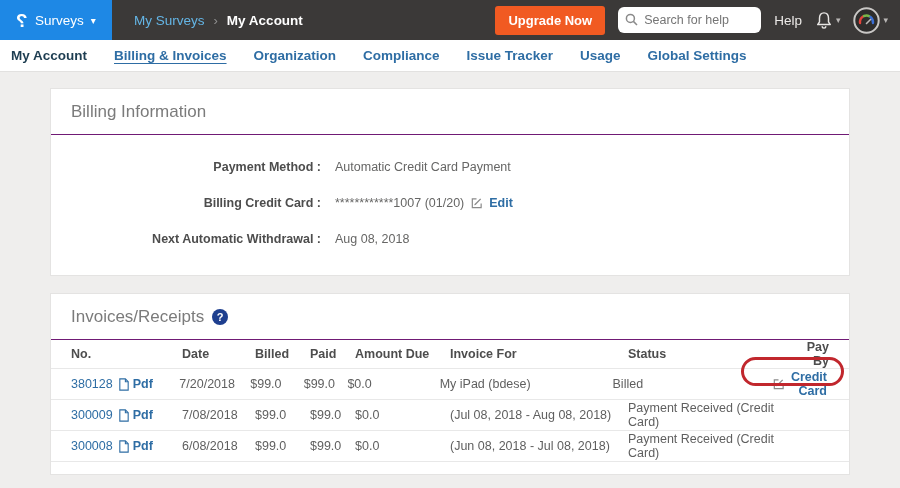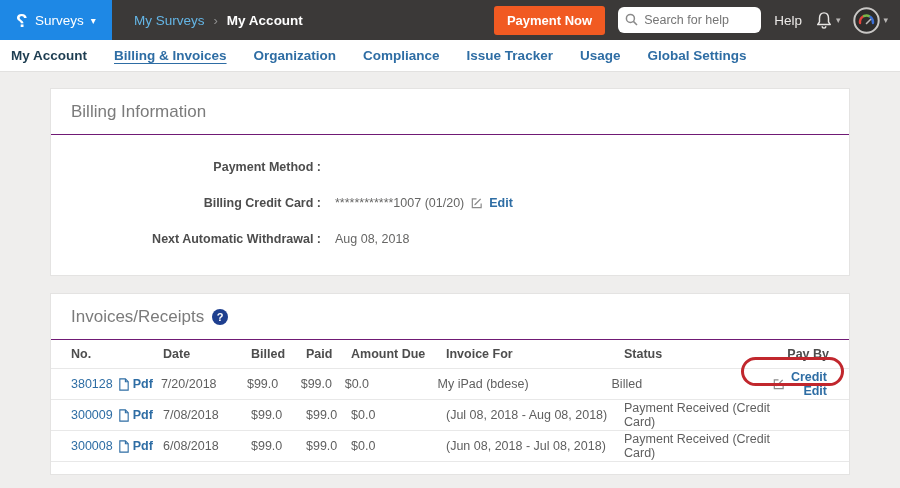--- a/index.html
+++ b/index.html
@@ -44,21 +44,21 @@
   .bill-label { width:270px; text-align:right; font-weight:bold; color:#4d4d4d; font-size:12.5px; }
   .bill-value { margin-left:14px; color:#666665; font-size:12.5px; display:flex; align-items:center; gap:6px; }
   .edit-link { color:#2e6da4; font-weight:bold; cursor:pointer; }
   .icon-btn { display:inline-flex; align-items:center; cursor:pointer; }
 
   
   .tbl { padding-bottom:12px; }
   .tbl-row { display:flex; align-items:center; padding:0 20px; height:31px; border-bottom:1px solid #e8e8e8; font-size:12.5px; color:#5f5f5f; }
   .tbl-row.head { font-weight:bold; color:#4d4d4d; height:29px; }
   .c-no { width:92px; display:flex; align-items:center; gap:5px; }
-  .c-date { width:88px; }
+  .c-date { width:73px;margin-left:19px; }
   .c-billed { width:55px; }
   .c-paid { width:45px; }
   .c-due { width:95px; }
   .c-for { width:178px; }
   .c-status { width:162px; }
   .c-pay { flex:1; text-align:right; position:relative; display:flex; justify-content:flex-end; align-items:center; }
   .link { color:#2e6da4; cursor:pointer; }
   .pdf-link { color:#2e6da4; font-weight:bold; cursor:pointer; display:inline-flex; align-items:center; gap:3px; }
   .pay-cell-inner { display:inline-flex; align-items:center; gap:6px; padding:0 2px; }
   .red-ring { position:absolute; right:-15px; top:-13px; width:103px; height:29px; border:3px solid #c1272d; border-radius:15px; pointer-events:none; }
@@ -71,21 +71,21 @@
     <span class="logo">?</span>
     <span class="brand-label">Surveys</span>
     <span class="brand-caret">▾</span>
   </div>
   <div class="breadcrumb">
     <span class="crumb-link">My Surveys</span>
     <span class="crumb-sep">›</span>
     <span class="crumb-current">My Account</span>
   </div>
   <div class="topbar-right">
-    <button class="upgrade-btn">Payment Now</button>
+    <button class="upgrade-btn">Upgrade Now</button>
     <span class="search-wrap">
       <span class="search-icon-s">
         <svg width="13" height="13" viewBox="0 0 13 13">
             <circle cx="5.4" cy="5.4" r="4" fill="none" stroke="#8a8a8a" stroke-width="1.5"></circle>
             <line x1="8.4" y1="8.4" x2="12" y2="12" stroke="#8a8a8a" stroke-width="1.5"></line>
           </svg>
       </span>
       <input class="search-input" placeholder="Search for help" style="">
     </span>
     <span class="help-label">Help</span>
@@ -121,20 +121,21 @@
 
 <div class="content">
 
   <div class="card">
     <div class="card-title-row">
       <span class="card-title">Billing Information</span>
     </div>
     <div class="bill-rows">
       <div class="bill-row">
         <span class="bill-label">Payment Method :</span>
+        <span class="bill-value">Automatic Credit Card Payment</span>
       </div>
       <div class="bill-row">
         <span class="bill-label">Billing Credit Card :</span>
         <span class="bill-value">
           <span>************1007 (01/20)</span>
           <span class="icon-btn">
             <svg width="13" height="13" viewBox="0 0 14 14">
                 <path d="M7 2 H2.5 V11.5 H12 V7" fill="none" stroke="#8a8a8a" stroke-width="1.3"></path>
                 <path d="M6 8.5 L12 2.5 L11 1.5 L5 7.5 L4.6 9 Z" fill="#8a8a8a"></path>
               </svg>
@@ -185,21 +186,21 @@
         <span class="c-for">My iPad (bdese)</span>
         <span class="c-status">Billed</span>
         <span class="c-pay">
           <span class="pay-cell-inner">
             <span class="icon-btn">
               <svg width="13" height="13" viewBox="0 0 14 14">
                   <path d="M7 2 H2.5 V11.5 H12 V7" fill="none" stroke="#8a8a8a" stroke-width="1.3"></path>
                   <path d="M6 8.5 L12 2.5 L11 1.5 L5 7.5 L4.6 9 Z" fill="#8a8a8a"></path>
                 </svg>
             </span>
-            <span class="link" style="font-weight:bold">Credit Edit</span>
+            <span class="link" style="font-weight:bold">Credit Card</span>
           </span>
           <span class="red-ring"></span>
         </span>
       </div>
 
       <div class="tbl-row">
         <span class="c-no">
           <span class="link">300009</span>
           <span class="pdf-link">
             <svg width="12" height="13" viewBox="0 0 12 14">

